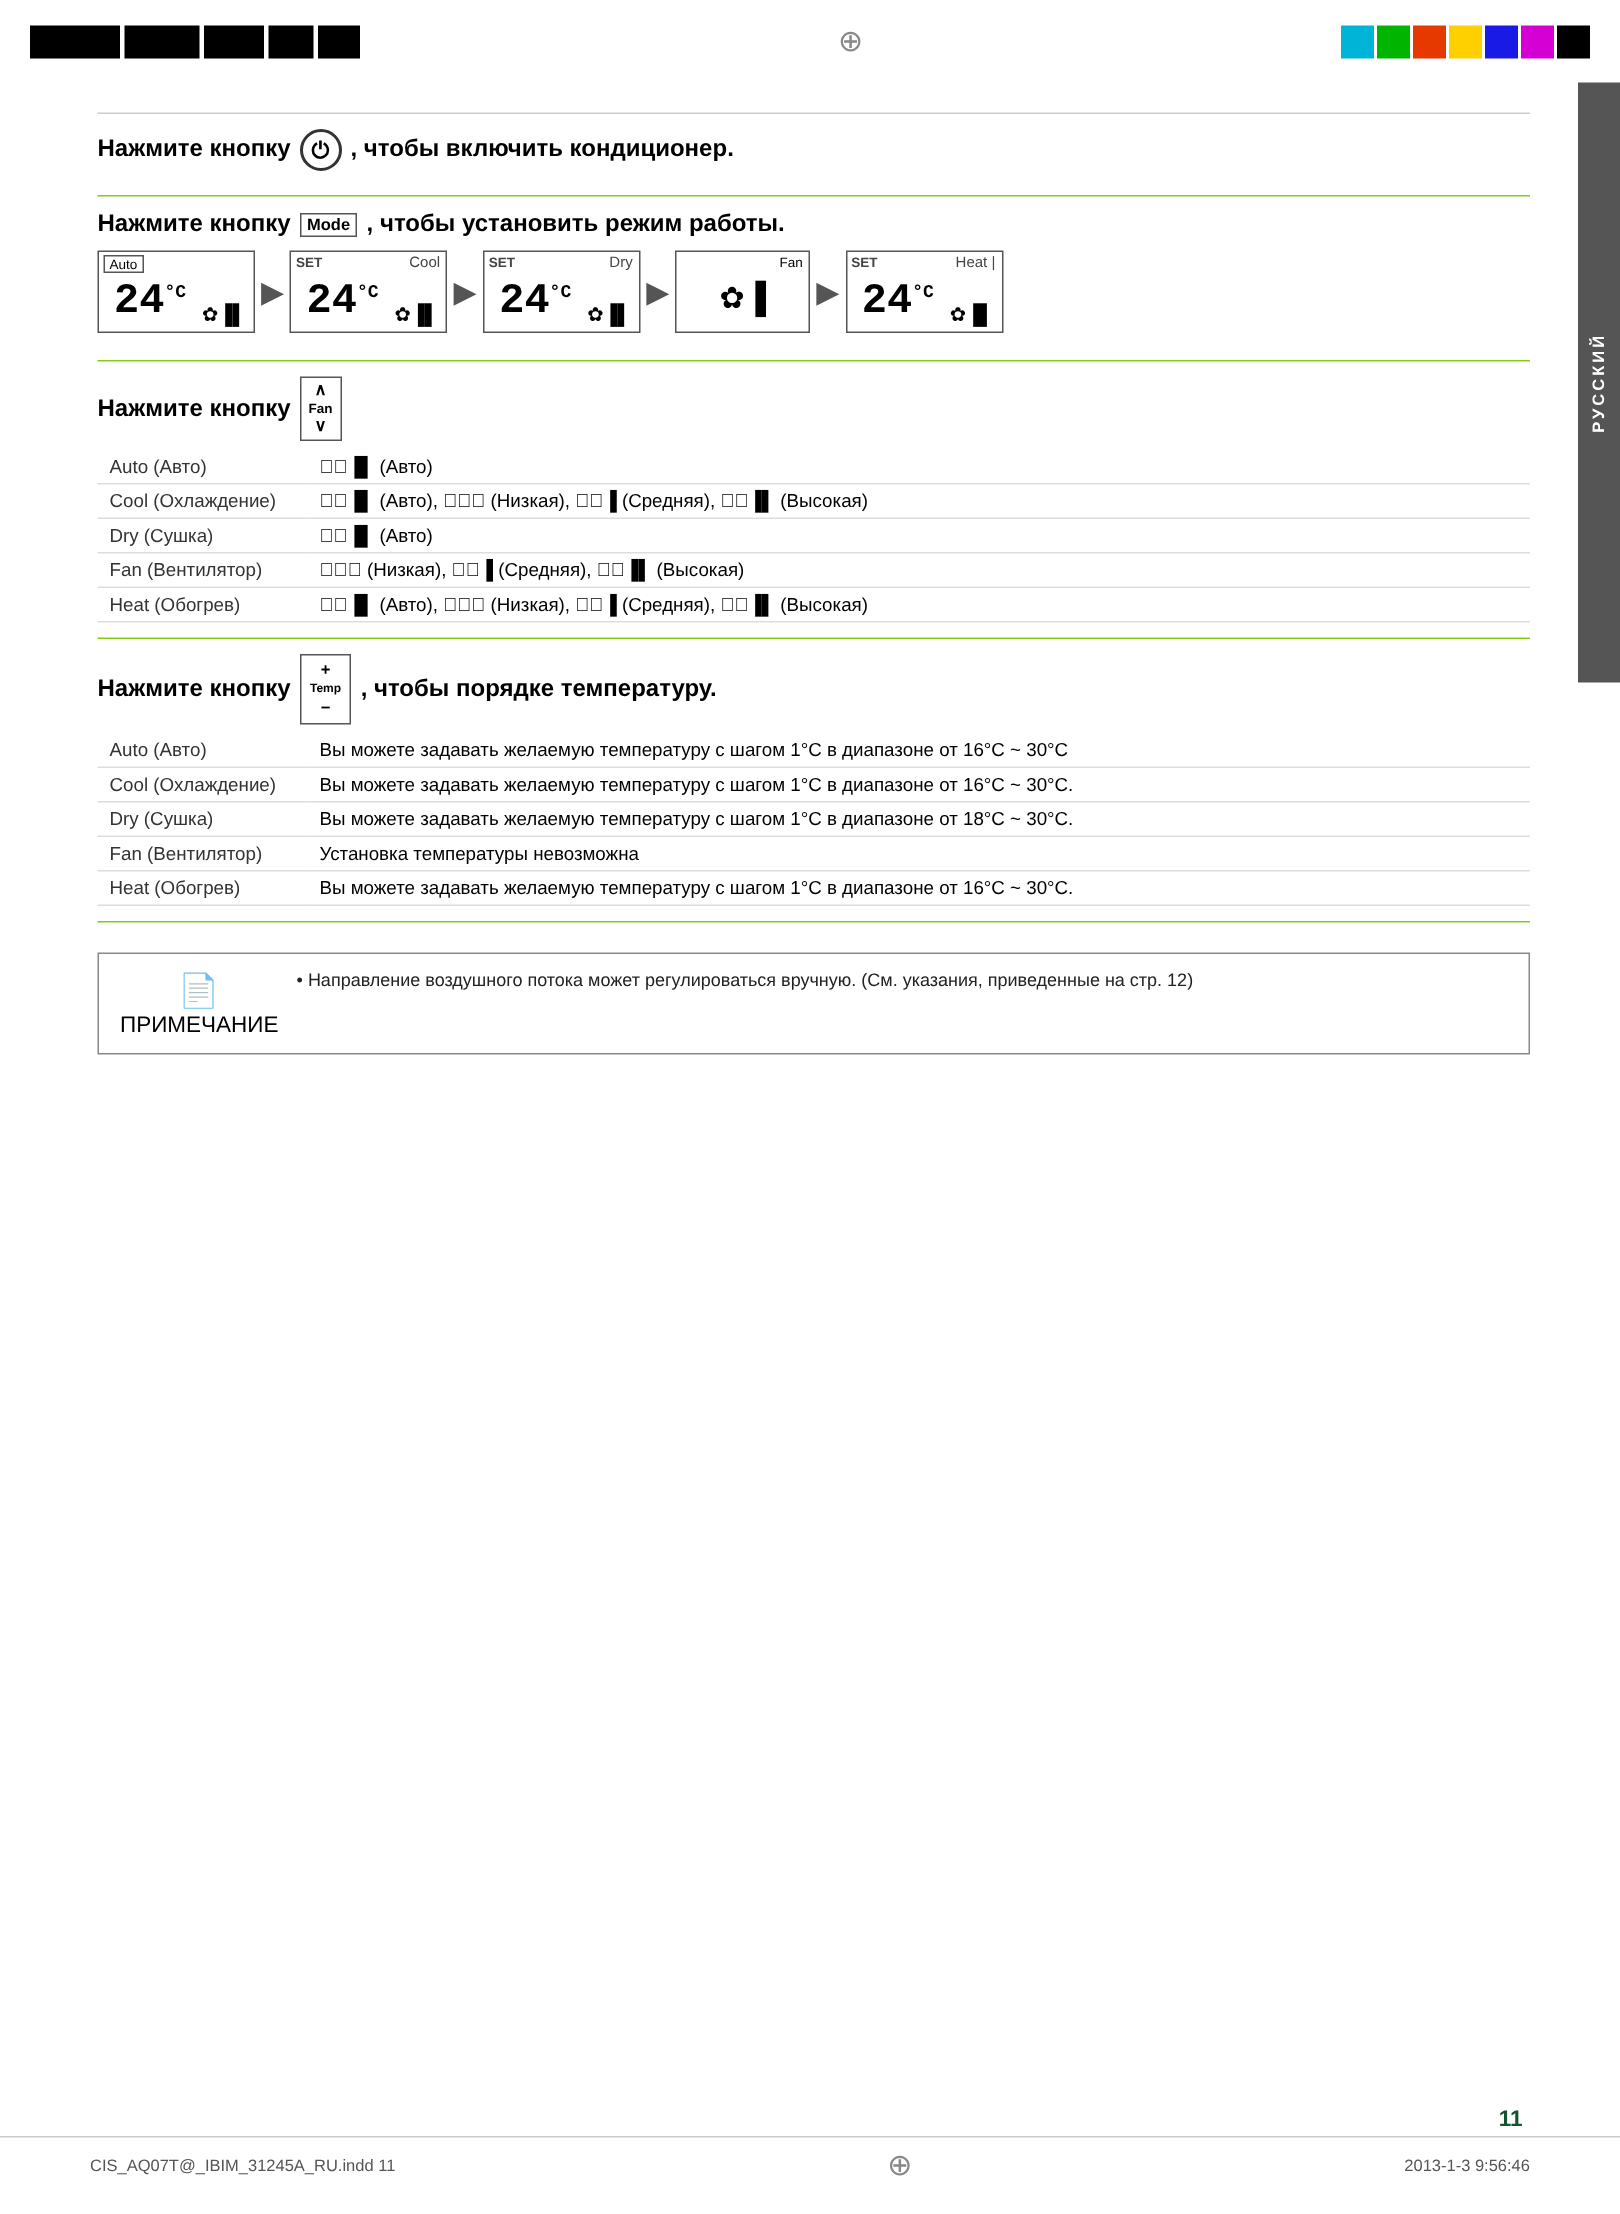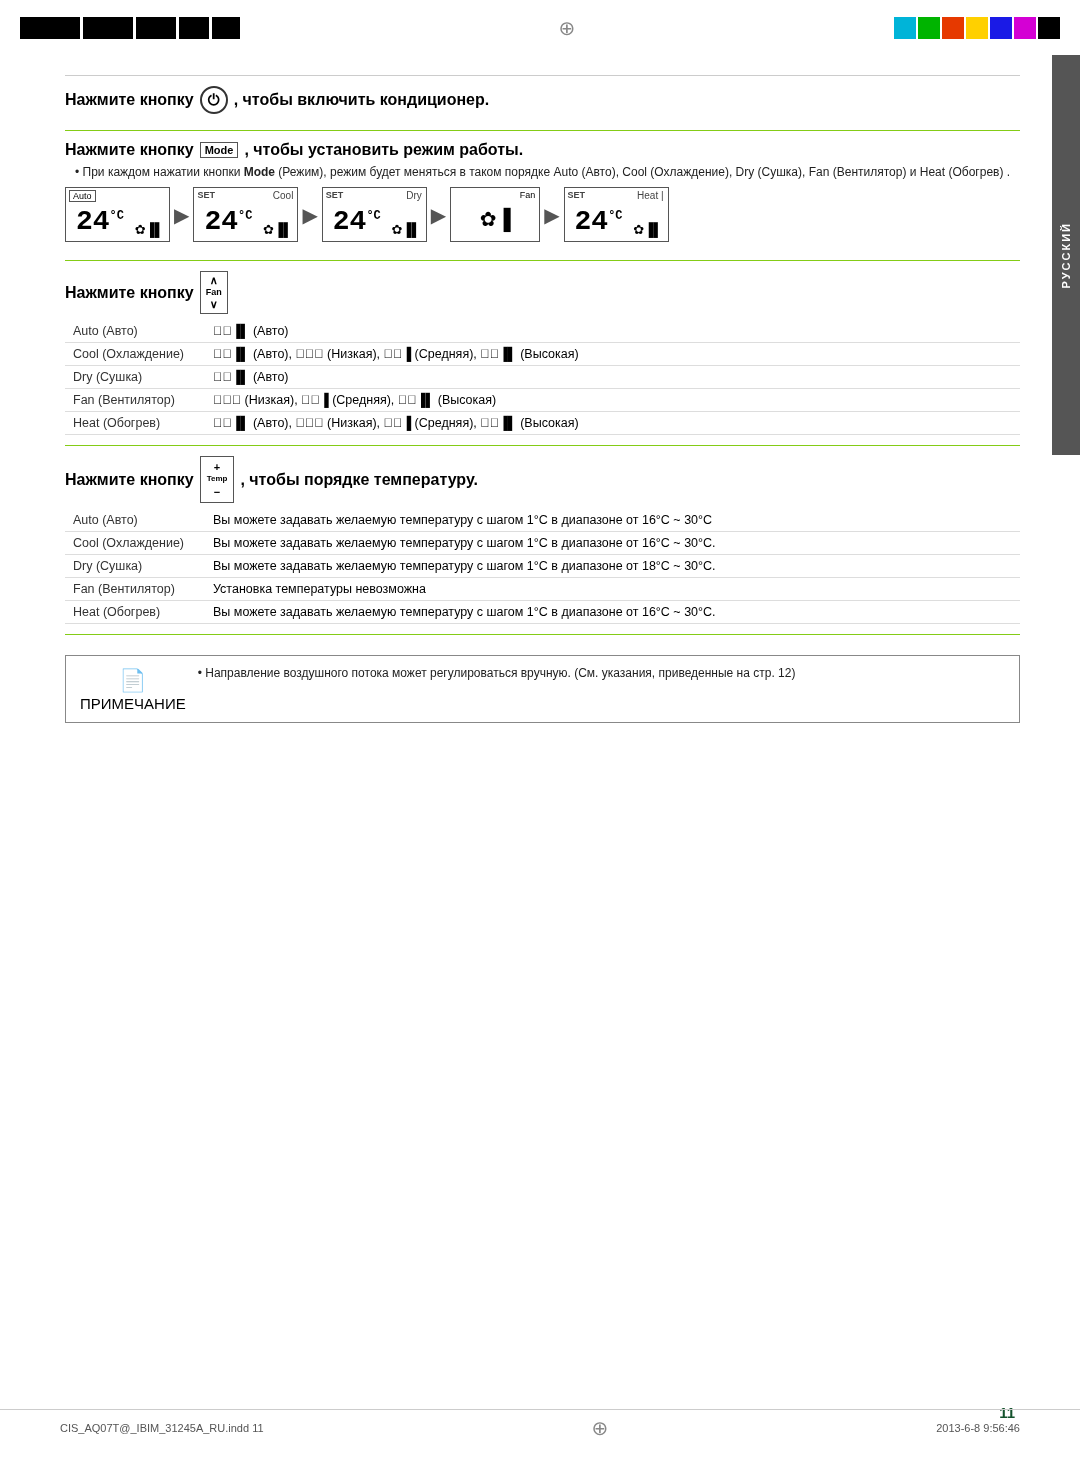--- a/index.html
+++ b/index.html
@@ -231,21 +231,21 @@
 
     
     .footer {
       position: absolute;
       bottom: 20px;
       left: 0;
       right: 0;
       display: flex;
       justify-content: space-between;
       align-items: center;
-      padding: 16px 60px;
+      padding: 0 60px;
       font-size: 11px;
       color: #555;
       border-top: 1px solid #ccc;
       padding-top: 6px;
     }
     .page-number {
       position: absolute;
       bottom: 55px;
       right: 65px;
       font-size: 15px;
@@ -308,23 +308,20 @@
       <span>, чтобы включить кондиционер.</span>
     </div>
   </div>
 
   <div class="section">
     <div class="section-title">
       <span>Нажмите кнопку</span>
       <span class="btn-box-small">Mode</span>
       <span>, чтобы установить режим работы.</span>
     </div>
-    <p class="bullet-text">
-      • <span>При каждом нажатии кнопки <b>Mode</b> (Режим), режим будет меняться в таком порядке Auto (Авто), Cool (Охлаждение), Dry (Сушка), Fan (Вентилятор) и Heat (Обогрев) .</span>
-    </p>
 
     <div class="display-panels">
 
       <div class="panel-item">
         <div class="display-box">
           <div class="display-auto-label">Auto</div>
           <div class="display-temp" style="font-size:28px; margin-top:14px; margin-left:2px;">24<sup style="font-size:12px;">°C</sup></div>
           <div class="display-icons">✿▐▌</div>
         </div>
       </div>
@@ -457,14 +454,14 @@
     </div>
   </div>
 
 </div>
 
 <div class="page-number">11</div>
 
 <div class="footer">
   <span>CIS_AQ07T@_IBIM_31245A_RU.indd  11</span>
   <div class="target-mark">⊕</div>
-  <span>2013-6-8  9:56:46</span>
+  <span>2013-1-3  9:56:46</span>
 </div>
 
 </body></html>

